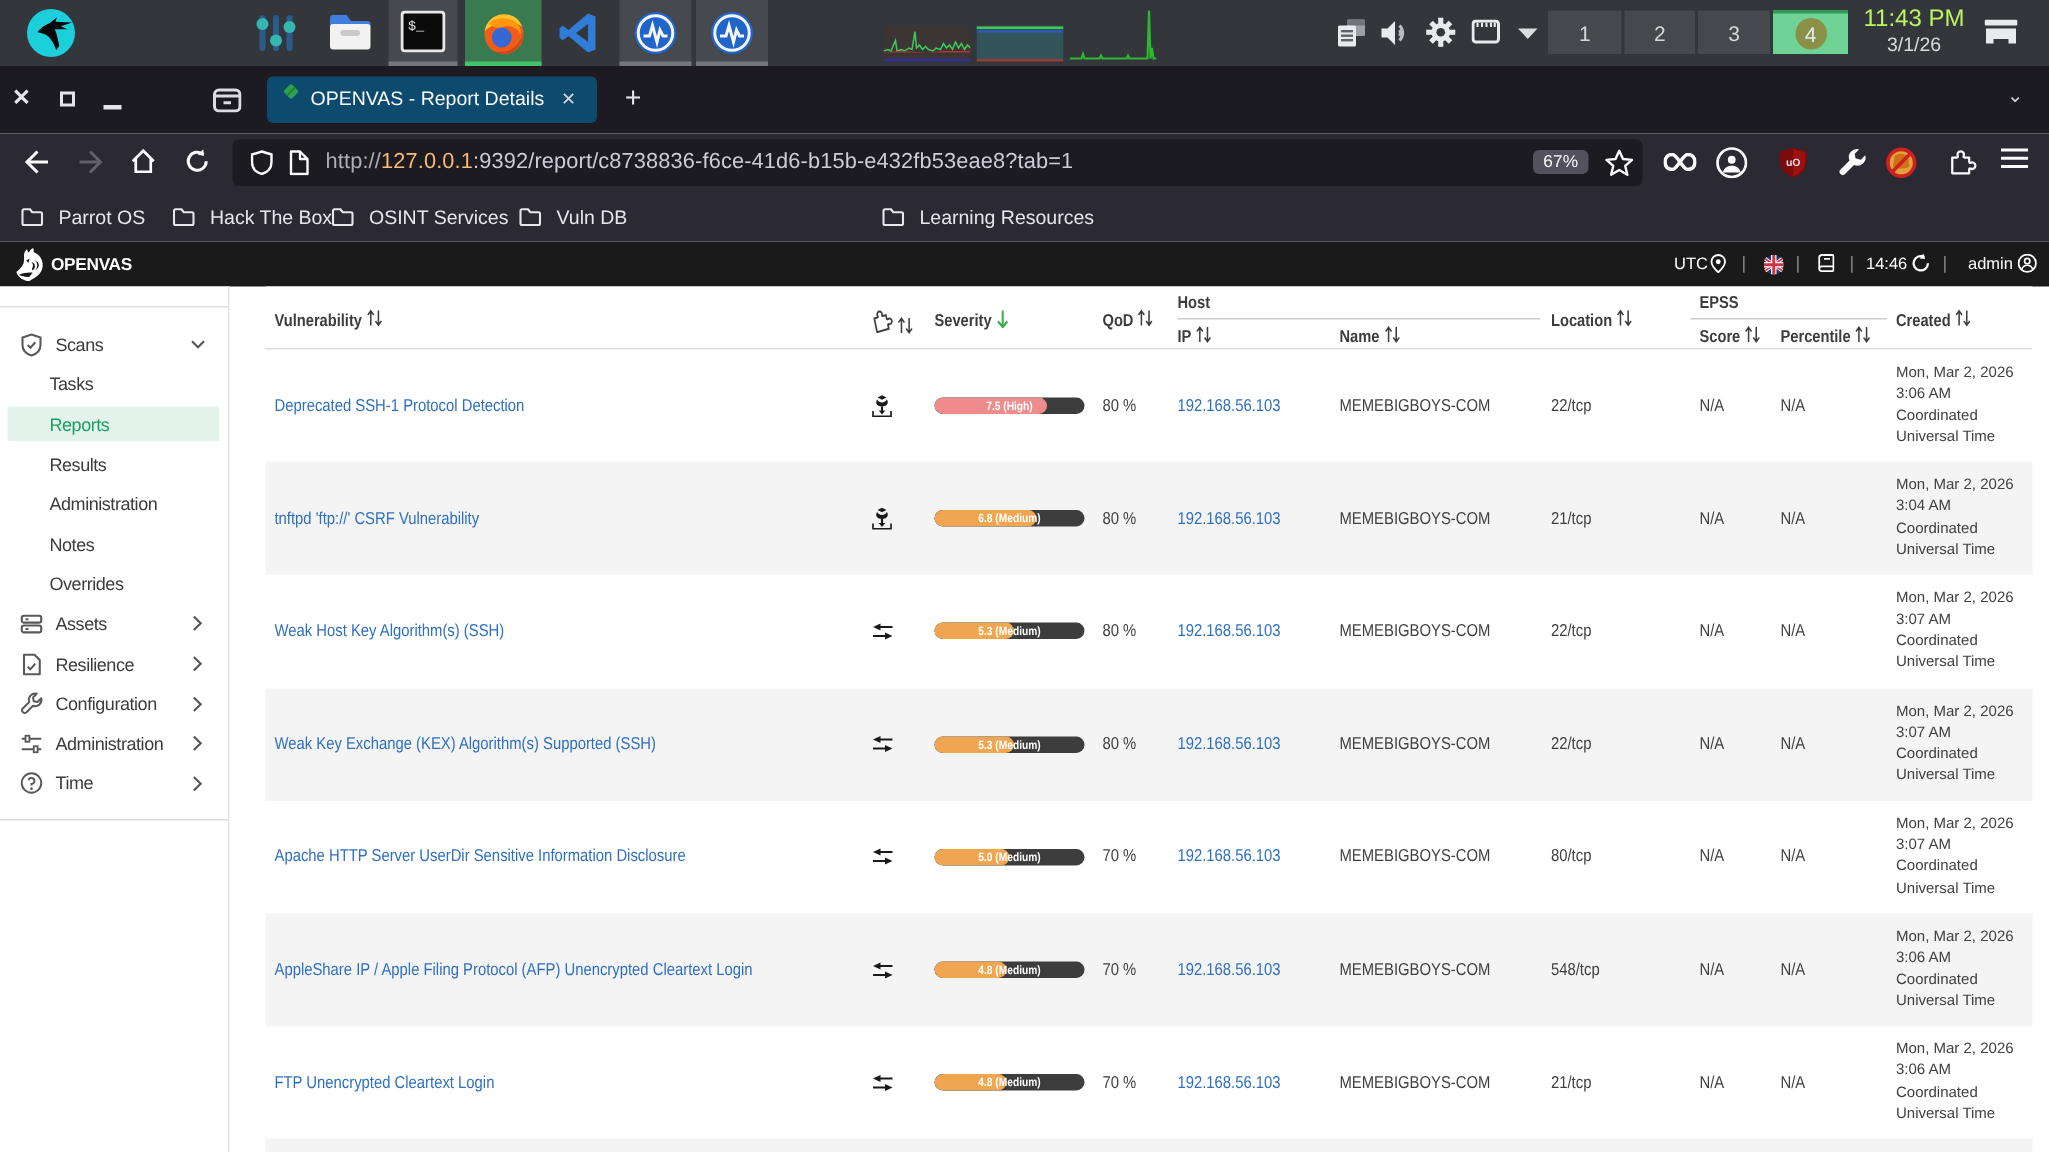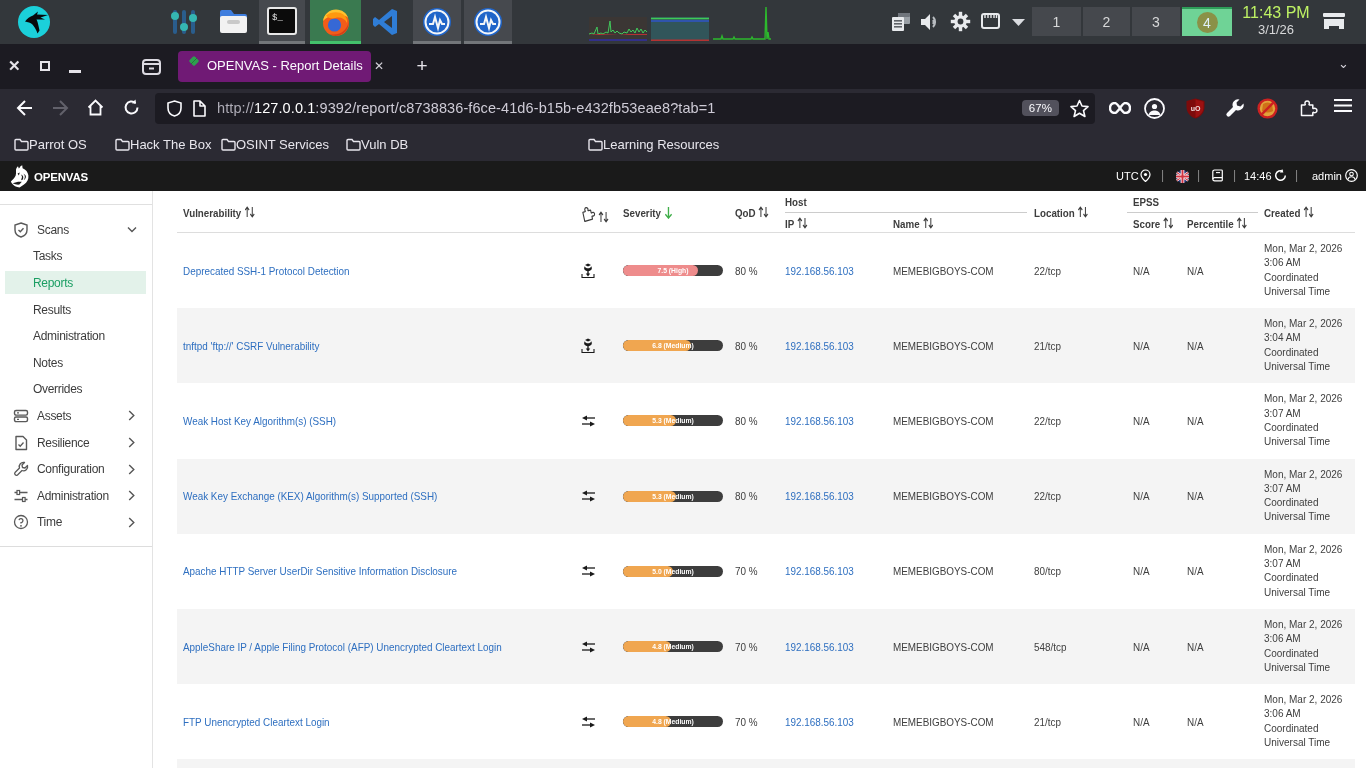--- a/index.html
+++ b/index.html
@@ -5,25 +5,25 @@
 * { margin:0; padding:0; box-sizing:border-box; }
 html,body { width:1366px; height:768px; overflow:hidden; background:#fff;
   font-family:"Liberation Sans", sans-serif; }
 .abs { position:absolute; }
 
 #panel { position:absolute; left:0; top:0; width:1366px; height:44px; background:#33373b; }
 .tile { position:absolute; top:0; height:44px; }
 .tile .strip { position:absolute; left:0; bottom:0; width:100%; height:3px; }
 
 #tabbar { position:absolute; left:0; top:44px; width:1366px; height:45px; background:#1c1b22; }
-#tab { position:absolute; left:178px; top:7px; width:193px; height:31px; background:#701a75; border-radius:4px; color:#fbfbfe; font-size:13px; }
+#tab { position:absolute; left:178px; top:7px; width:220px; height:31px; background:#0c4a6e; border-radius:4px; color:#fbfbfe; font-size:13px; }
 #navbar { position:absolute; left:0; top:89px; width:1366px; height:39px; background:#2b2a33; }
 #urlbar { position:absolute; left:155px; top:4px; width:940px; height:31px; background:#1c1b22; border-radius:4px; color:#c7c4d1; font-size:14.5px; letter-spacing:0.1px; }
 #bookmarks { position:absolute; left:0; top:128px; width:1366px; height:33px; background:#2b2a33; color:#e8e6ed; font-size:13px; }
-.bm { position:absolute; top:0; height:33px; display:flex; align-items:center; gap:0; }
+.bm { position:absolute; top:0; height:33px; display:flex; align-items:center; gap:10px; }
 
 #gsahdr { position:absolute; left:0; top:161px; width:1366px; height:30px; background:#1a1a1a; color:#fff; }
 #sidebar { position:absolute; left:0; top:191px; width:153px; height:577px; background:#fff; border-right:1px solid #e3e3e3; }
 #menu { border-bottom:1px solid #ddd; }
 .mi { position:relative; height:26.6px; display:flex; align-items:center; color:#3c3c3c; font-size:12px; letter-spacing:-0.3px; }
 .mi .ic { position:absolute; left:13px; width:16px; height:16px; }
 .mi .lb { position:absolute; left:37px; }
 .mi .ch { position:absolute; right:17px; color:#555; font-size:11px; }
 .sub { padding-left:33px; }
 
@@ -205,21 +205,21 @@
     <path d="M14.5 8.5 A 6 6 0 1 1 12.5 4" stroke="#fbfbfe" stroke-width="2" fill="none"></path>
     <path d="M12.5 0.5 L13 4.8 L8.8 4.2 Z" fill="#fbfbfe"></path>
   </svg>
   <div id="urlbar">
     <svg class="abs" style="left:12px;top:7px" width="15" height="17" viewBox="0 0 15 17">
       <path d="M7.5 1 L14 3 V8 C14 12.5 11 15 7.5 16 C4 15 1 12.5 1 8 V3 Z" stroke="#fbfbfe" stroke-width="1.6" fill="none"></path>
     </svg>
     <svg class="abs" style="left:37px;top:7px" width="14" height="17" viewBox="0 0 14 17">
       <path d="M2 1 H8 L13 6 V16 H2 Z M8 1 V6 H13" stroke="#fbfbfe" stroke-width="1.6" fill="none" stroke-linejoin="round"></path>
     </svg>
-    <div class="abs" style="left:62px;top:7px;white-space:nowrap;color:#aeacb6">http://<span style="color:#ffffff">127.0.0.1</span><span style="color:#cecbd6">:9392/report/c8738836-f6ce-41d6-b15b-e432fb53eae8?tab=1</span></div>
+    <div class="abs" style="left:62px;top:7px;white-space:nowrap;color:#aeacb6">http://<span style="color:#fdba74">127.0.0.1</span><span style="color:#cecbd6">:9392/report/c8738836-f6ce-41d6-b15b-e432fb53eae8?tab=1</span></div>
     <div class="abs" style="left:867px;top:7px;width:37px;height:16px;background:#52515c;border-radius:4px;color:#fbfbfe;font-size:11.5px;text-align:center;line-height:16px">67%</div>
     <svg class="abs" style="left:915px;top:6px" width="19" height="19" viewBox="0 0 19 19">
       <path d="M9.5 1.5 L12 7 L18 7.6 L13.5 11.6 L14.9 17.5 L9.5 14.3 L4.1 17.5 L5.5 11.6 L1 7.6 L7 7 Z" stroke="#fbfbfe" stroke-width="1.6" fill="none" stroke-linejoin="round"></path>
     </svg>
   </div>
   <svg class="abs" style="left:1109px;top:13px" width="22" height="12" viewBox="0 0 22 12">
     <path d="M6 1 C9 1 13 11 16 11 C19 11 21 9 21 6 C21 3 19 1 16 1 C13 1 9 11 6 11 C3 11 1 9 1 6 C1 3 3 1 6 1 Z" stroke="#fbfbfe" stroke-width="2.4" fill="none"></path>
   </svg>
   <svg class="abs" style="left:1144px;top:9px" width="21" height="21" viewBox="0 0 21 21">
     <circle cx="10.5" cy="10.5" r="9.5" stroke="#fbfbfe" stroke-width="1.8" fill="none"></circle>

